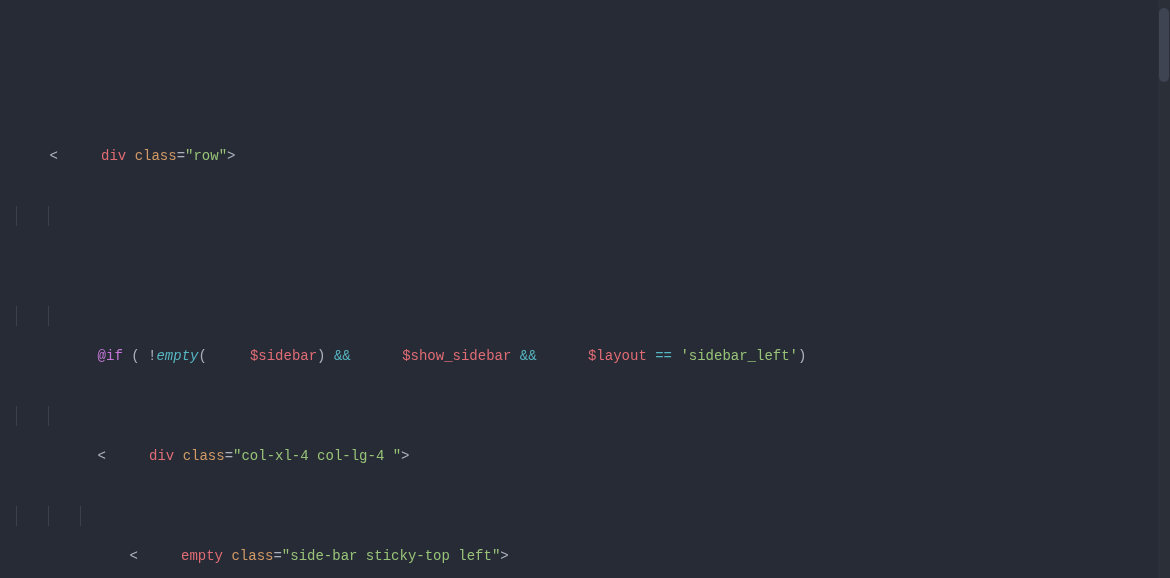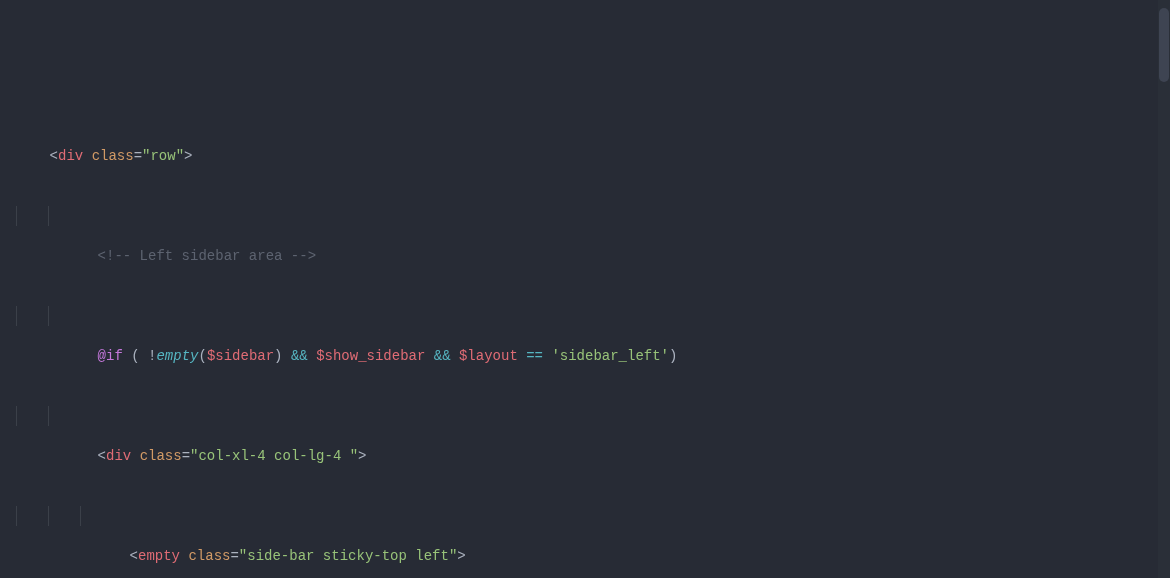--- a/index.html
+++ b/index.html
@@ -54,21 +54,21 @@
   }
   .guide {
     display: inline-block;
     width: 32px;       
     height: 100%;
     border-left: 1px solid var(--guide);
   }
 
   .code { position: relative; }
 
-  .c-red     { color: var(--red); }
+  .c-red     { color: var(--red); margin-left: 43px; }
   .c-orange  { color: var(--orange); }
   .c-green   { color: var(--green); }
   .c-cyan    { color: var(--cyan); }
   .c-purple  { color: var(--purple); }
   .c-comment { color: var(--comment); }
   .c-white   { color: var(--white); }
   .italic    { font-style: italic; }
 
   
   .scrollbar {
@@ -92,21 +92,20 @@
 
   
   <div class="line">
     <span class="guides"></span>
     <span class="code"><span class="c-white">&lt;</span><span class="c-red">div</span> <span class="c-orange">class</span><span class="c-white">=</span><span class="c-green">"row"</span><span class="c-white">&gt;</span></span>
   </div>
 
   
   <div class="line">
     <span class="guides"><i class="guide"></i><i class="guide"></i></span>
-    <span class="code" style="padding-left:48px;"><span class="c-comment">&lt;!-- Left sidebar area --&gt;</span></span>
   </div>
 
   
   <div class="line">
     <span class="guides"><i class="guide"></i><i class="guide"></i></span>
     <span class="code" style="padding-left:48px;"><span class="c-purple">@if</span> <span class="c-white">(</span> <span class="c-white">!</span><span class="c-cyan italic">empty</span><span class="c-white">(</span><span class="c-red">$sidebar</span><span class="c-white">)</span> <span class="c-cyan">&amp;&amp;</span> <span class="c-red">$show_sidebar</span> <span class="c-cyan">&amp;&amp;</span> <span class="c-red">$layout</span> <span class="c-cyan">==</span> <span class="c-green">'sidebar_left'</span><span class="c-white">)</span></span>
   </div>
 
   
   <div class="line">

